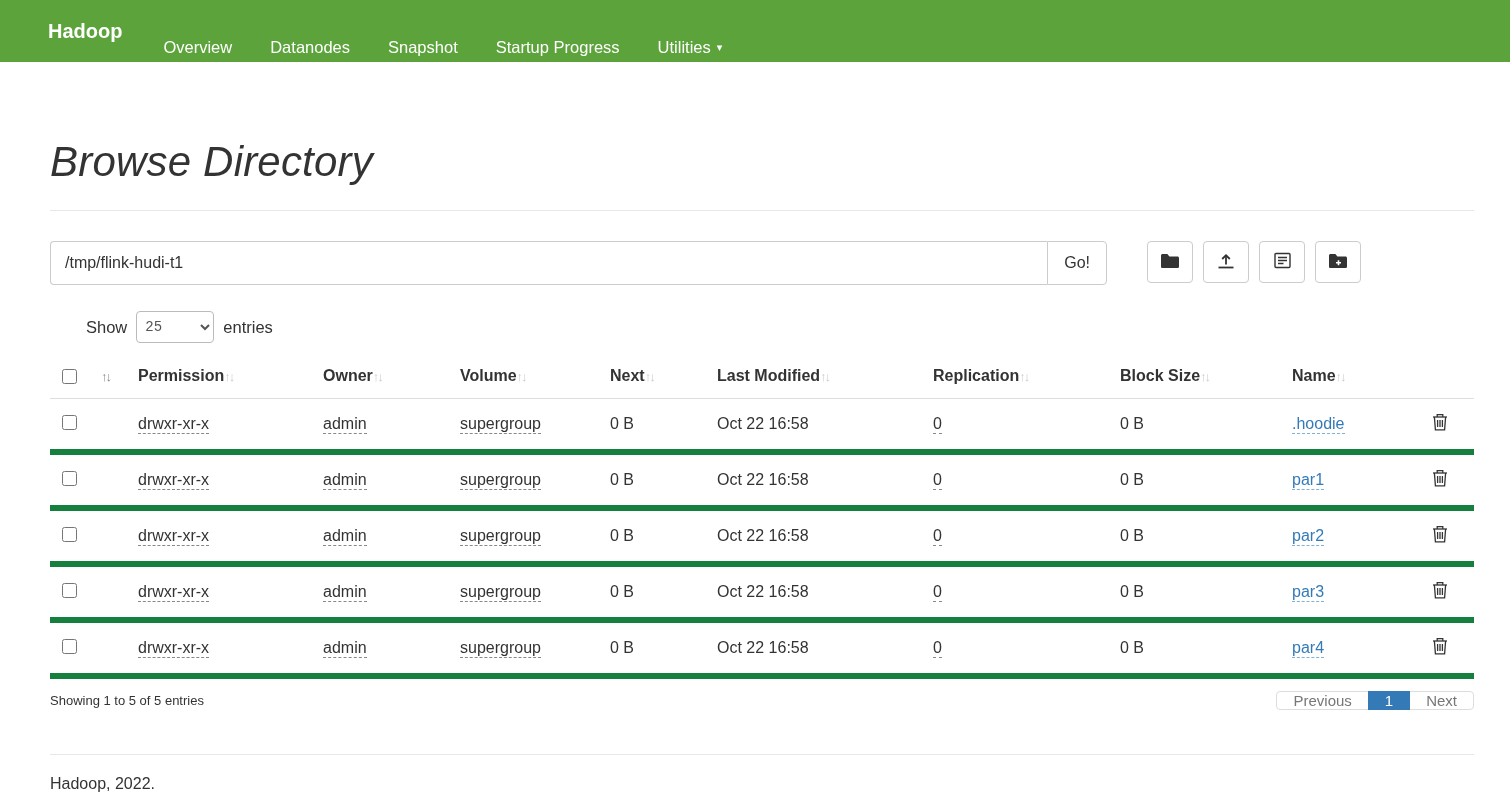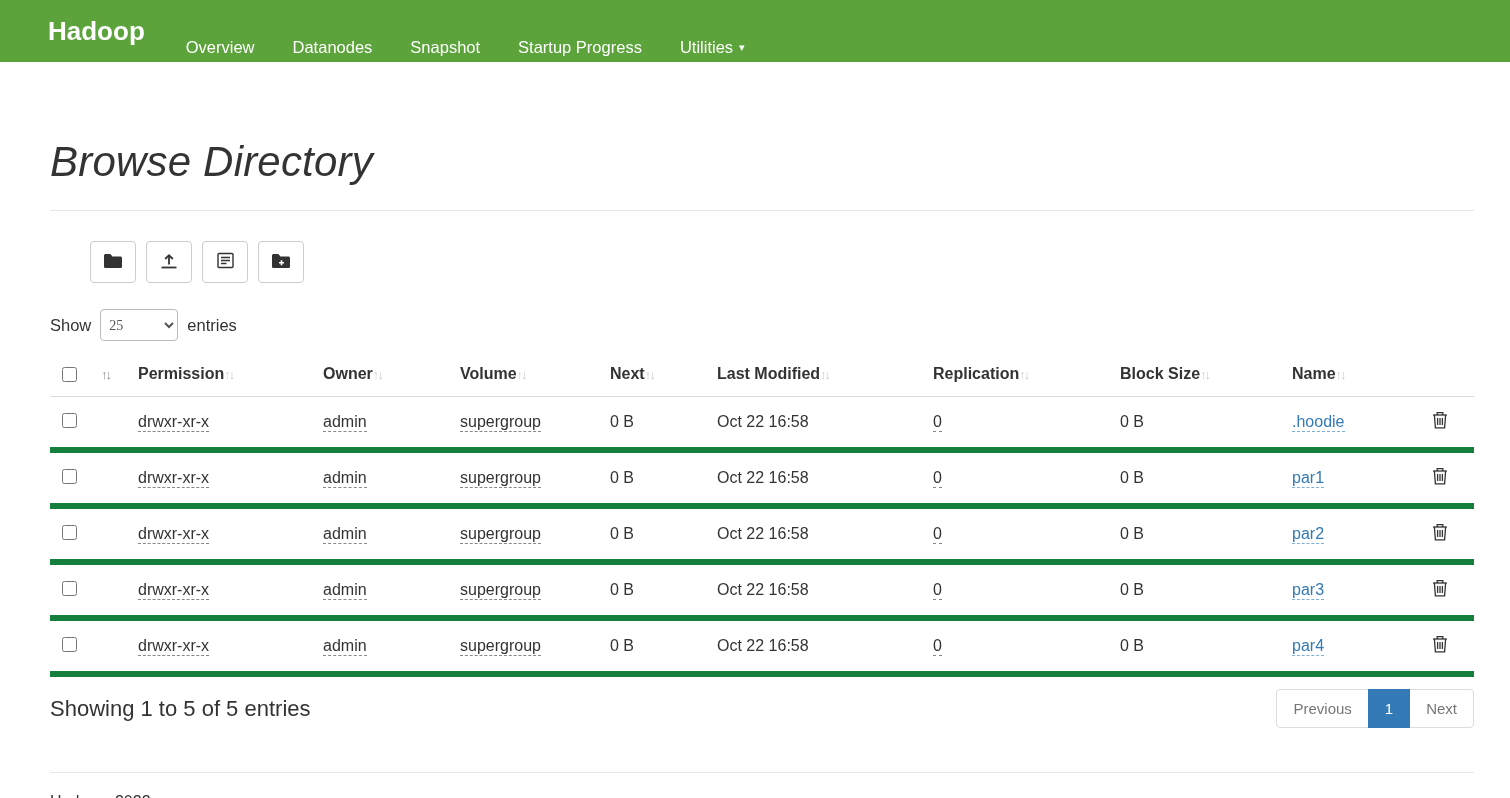--- a/index.html
+++ b/index.html
@@ -2,21 +2,21 @@
 <html><head>
 <meta charset="utf-8">
 <style>
   * { box-sizing: border-box; }
   html,body { margin:0; padding:0; background:#fff; color:#333;
     font-family:"Liberation Sans", sans-serif; }
   body { width:1510px; min-height:798px; }
 
   
   .navbar { background:#5ba33a; height:62px; display:flex; align-items:center; padding:0 24px; }
-  .brand { color:#fff; font-size:26px; font-weight:bold; margin:0 22px 0 24px; text-decoration:none; cursor:pointer; }
+  .brand { color:#fff; font-size:20px; font-weight:bold; margin:0 22px 0 24px; text-decoration:none; cursor:pointer; }
   .nav-items { display:flex; align-items:center; height:100%; }
   .nav-item { color:#fff; font-size:16.5px; padding:0 19px; text-decoration:none; height:100%;
     display:flex; align-items:center; cursor:pointer;margin-top:32px; }
   .caret { font-size:11px; margin-left:6px; }
 
   
   .container { padding:0 36px 0 50px; }
   h1.page-title { font-size:42px; font-weight:300; margin:76px 0 24px; color:#333; letter-spacing:0.2px;font-style:italic; }
   hr.rule { border:0; border-top:1px solid #e7e7e7; margin:0 0 30px; }
 
@@ -26,46 +26,46 @@
   .path-input { flex:1; height:44px; border:1px solid #ccc; border-right:0; border-radius:4px 0 0 4px;
     padding:0 14px; font-size:16px; color:#333; outline:none; font-family:inherit; }
   .go-btn { height:44px; border:1px solid #ccc; background:#fff; border-radius:0 4px 4px 0;
     padding:0 16px; font-size:16px; color:#333; cursor:pointer; font-family:inherit; }
   .toolbar { display:flex; gap:10px; margin-left:40px; }
   .icon-btn { width:46px; height:42px; border:1px solid #ccc; background:#fff; border-radius:4px;
     display:flex; align-items:center; justify-content:center; cursor:pointer; padding:0; }
 
   
   .controls-row { display:flex; align-items:center; justify-content:space-between; margin:4px 0 12px; font-size:16.5px; }
-  .show-group { display:flex; align-items:center; gap:9px; }
+  .show-group { display:flex; align-items:center; gap:9px;margin-left:36px; }
   .page-size-select { height:32px; width:78px; border:1px solid #bbb; border-radius:4px; padding:0 4px;
-    font-size:14px; color:#555; font-family:Liberation Serif, serif; background:#fff; }
+    font-size:14px; color:#555; font-family:Liberation Mono, monospace; background:#fff; }
   .search-group { display:flex; align-items:center; gap:10px; }
   .search-input { width:200px; height:35px; border:1px solid #ccc; border-radius:4px; padding:0 8px;
     font-size:15px; font-family:inherit; outline:none; }
 
   
   table.files { width:100%; border-collapse:collapse; font-size:16px; }
   th { text-align:left; padding:12px 8px 13px; border-bottom:1px solid #ddd; font-weight:bold; color:#333; }
   .th-inner { display:flex; align-items:center; padding-right:6px; }
   .sort { color:#ccc; font-size:13px; letter-spacing:-2px; white-space:nowrap; }
   .sort.active { color:#888; }
   td { padding:14px 8px; border-bottom:6px solid #15803d; vertical-align:middle; }
   td.check-cell, th.check-col { padding-left:12px; }
   input[type="checkbox"] { width:15px; height:15px; margin:0; }
   .th-check { display:flex; align-items:center; gap:24px; }
   .editable { border-bottom:1px dashed #888; cursor:pointer; padding-bottom:1px; }
   .name-link { color:#337ab7; text-decoration:none; border-bottom:1px dashed #7fb0d8; padding-bottom:1px; cursor:pointer; }
   .trash-btn { cursor:pointer; display:inline-flex; }
 
   
   .table-footer { display:flex; align-items:center; justify-content:space-between; margin-top:12px; }
-  .showing-text { font-size:22px; color:#333; }
+  .showing-text { font-size:13px; color:#333; }
   .pagination { display:flex; }
-  .page-btn { padding:10px 16px; border:1px solid #ddd; background:#fff; color:#777; font-size:15px;
+  .page-btn { padding:0 16px; border:1px solid #ddd; background:#fff; color:#777; font-size:15px;
     margin-left:-1px; cursor:pointer; font-family:inherit; }
   .page-btn.prev { border-radius:4px 0 0 4px; }
   .page-btn.active { background:#337ab7; border-color:#337ab7; color:#fff; position:relative; z-index:1; }
   .page-btn.next { border-radius:0 4px 4px 0; }
 
   
   hr.footer-rule { border:0; border-top:1px solid #e7e7e7; margin:44px 0 0; }
   .site-footer { padding:20px 0 26px; font-size:16px; color:#333; }
 </style>
 </head>
@@ -84,20 +84,24 @@
     </a>
   </div>
 </nav>
 
 <div class="container">
 
   <h1 class="page-title">Browse Directory</h1>
   <hr class="rule">
 
   <div class="path-row">
+    <div class="input-group">
+      <input class="path-input" type="text" value="/tmp/flink-hudi-t1" style="">
+      <button class="go-btn">Go!</button>
+    </div>
     <div class="toolbar">
       <button class="icon-btn">
         <span>
           <svg width="20" height="16" viewBox="0 0 20 16">
               <path d="M1 2.6C1 1.7 1.7 1 2.5 1h4.9l2 2.4h8.1c.8 0 1.5.7 1.5 1.6v8.4c0 .9-.7 1.6-1.5 1.6h-15C1.7 15 1 14.3 1 13.4z" fill="#333"></path>
             </svg>
         </span>
       </button>
       <button class="icon-btn">
         <span>

